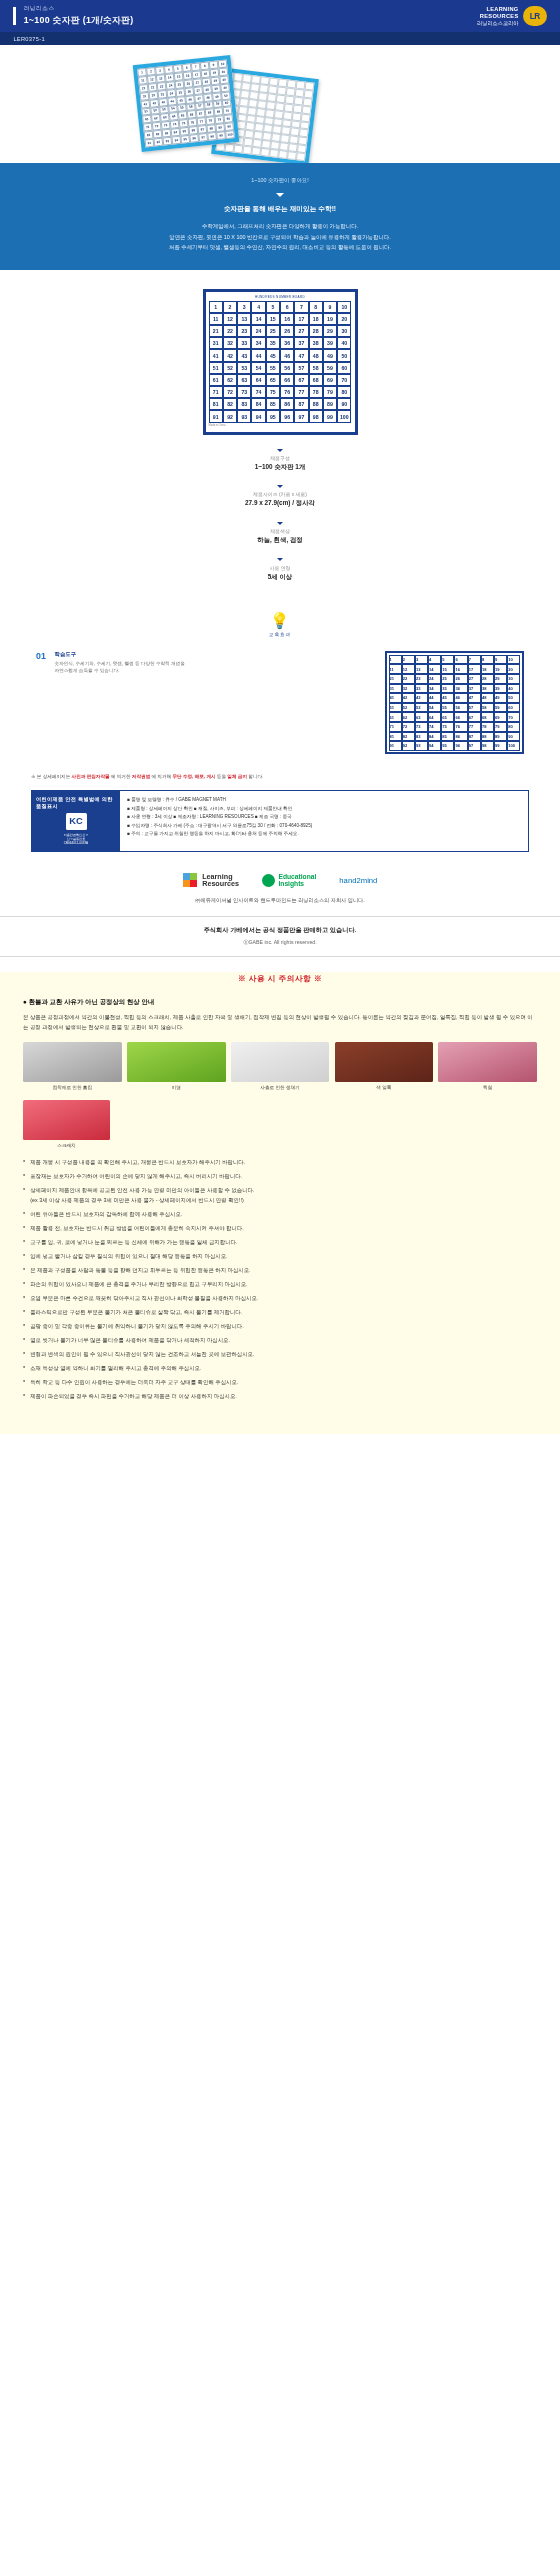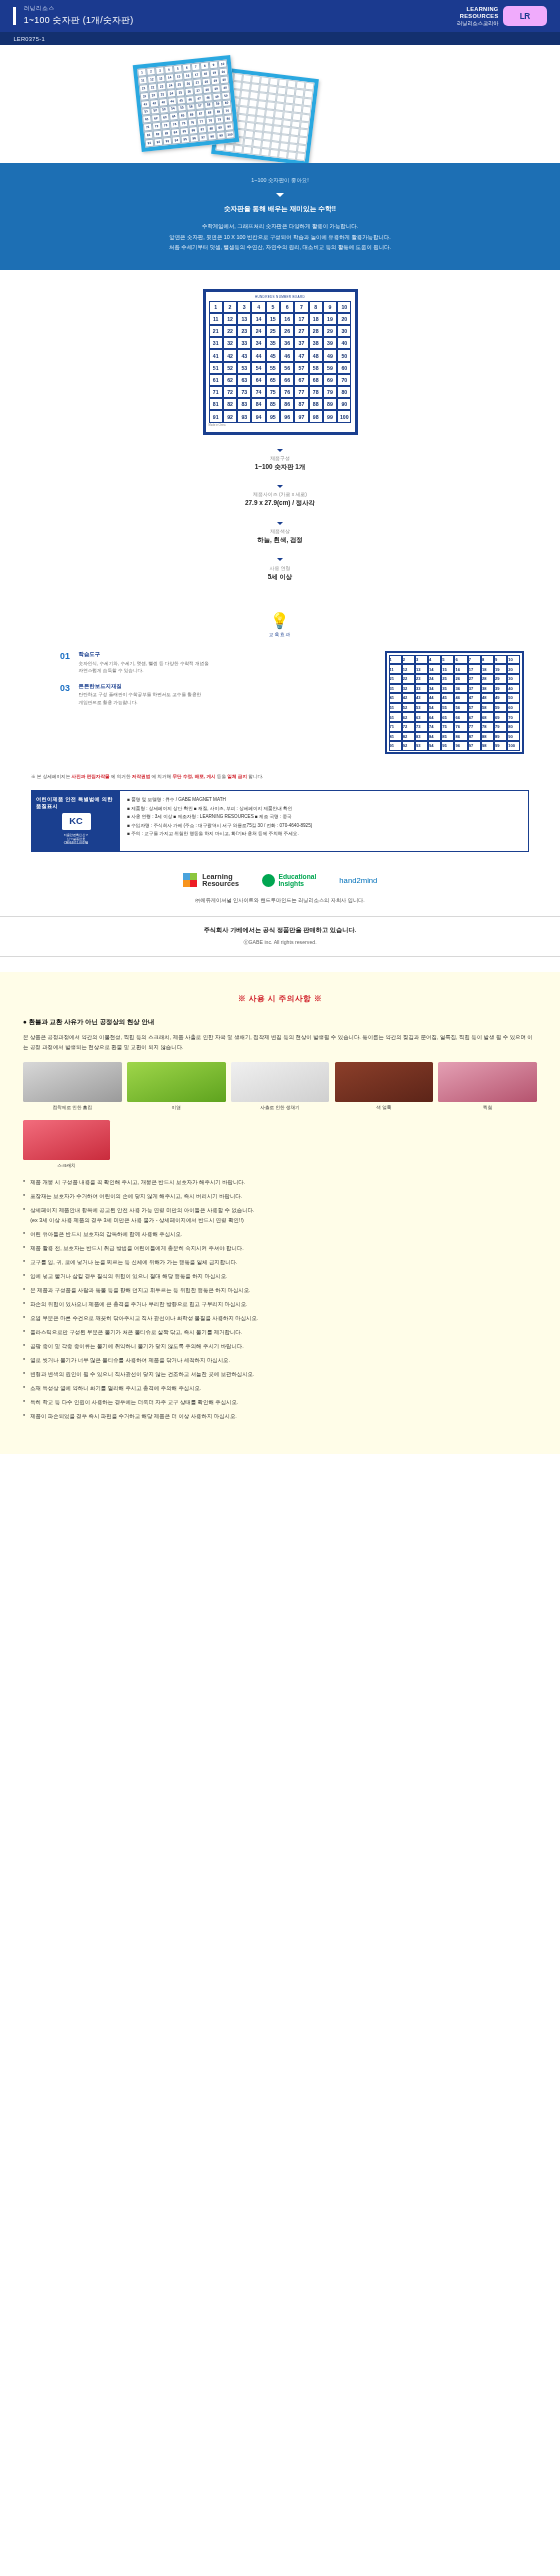--- a/index.html
+++ b/index.html
@@ -20,28 +20,28 @@
     display:flex;
     align-items:center;
     padding:0 13.4px;
     position:relative;
   }
   .header .brandbar {
     width:3.1px; height:17.5px; background:#ffffff; margin-right:7.2px;
   }
   .header .htitles { display:flex; flex-direction:column; justify-content:center; }
   .header .hbrand { color:#c8d4ef; font-size:5.7px; letter-spacing:0.5px; margin-bottom:1.5px; }
-  .header .htitle { color:#ffffff; font-size:8.8px; font-weight:normal; letter-spacing:0.3px; }
+  .header .htitle { color:#ffffff; font-size:8.8px; font-weight:bold; letter-spacing:0.3px; }
   .header .hlogo {
     margin-left:auto; display:flex; align-items:center; gap:4.1px;
   }
   .header .hlogo-text { color:#fff; font-size:5.2px; line-height:1.25; text-align:right; }
   .header .hlogo-text .l1 { font-weight:bold; font-size:5.7px; letter-spacing:0.3px;}
   .header .hlogo-box {
-    width:44px; height:20.6px; background:#f0abfc; border-radius:5px;
+    width:24px; height:20.6px; background:#eab308; border-radius:10px;
     display:flex; align-items:center; justify-content:center;
     color:#1b3a8f; font-weight:bold; font-size:8.2px; letter-spacing:-0.5px;
   }
   .sku {
     background:#13306f; color:#dfe6f6; font-size:5.7px;
     padding:3.6px 13.4px; letter-spacing:0.3px;
   }
 
   
   .hero {
@@ -88,21 +88,21 @@
   .spec-label { font-size:4.9px; color:#888; margin-bottom:2.1px; }
   .spec-value { font-size:6.4px; color:#1b1b1b; font-weight:bold; }
 
   
   .tip-wrap { text-align:center; margin-top:25px; }
   .bulb { font-size:15.5px; }
   .tip-label { font-size:4.6px; color:#1a3f8f; margin-top:2.1px; letter-spacing:1px; }
 
   .feature-row { display:flex; padding:14.4px 36px 5.2px; gap:14.4px; align-items:flex-start; }
   .features { flex:1; }
-  .feature { display:flex; gap:5.2px; margin-bottom:8.2px;margin-left:24px; }
+  .feature { display:flex; gap:5.2px; margin-bottom:8.2px; }
   .feature .num { color:#1a6fc4; font-size:8.8px; font-weight:bold; min-width:13.4px; }
   .feature .ftxt .ft { font-size:5.4px; font-weight:bold; color:#1a3f8f; margin-bottom:1.5px; }
   .feature .ftxt .fd { font-size:4.6px; color:#666; line-height:1.6; }
   .feature-img {
     width:139px; border:2.1px solid #1a3f8f; background:#fff; padding:1.5px;
   }
   .feature-img .big-grid span { font-size:4.1px; padding:1.3px 0; }
 
   
   .notice {
@@ -111,21 +111,21 @@
   .notice .red { color:#d0202a; font-weight:bold; }
 
   
   .kc-box { display:flex; margin:9.3px 31px 0; border:0.5px solid #1a3f8f; }
   .kc-left {
     width:88px; background:#1a3f8f; color:#fff; padding:5.2px 4.1px;
     display:flex; flex-direction:column; align-items:center; justify-content:center; gap:2.6px;
   }
   .kc-title { font-size:5.2px; font-weight:bold; letter-spacing:0.3px; }
   .kc-mark {
-    background:#fff; color:#1a3f8f; width:29px; height:17.5px; border-radius:1.5px;
+    background:#fff; color:#1a3f8f; width:21px; height:17.5px; border-radius:1.5px;
     display:flex; align-items:center; justify-content:center; font-weight:bold; font-size:9.3px;
   }
   .kc-mark-sub { font-size:3.1px; text-align:center; line-height:1.4; }
   .kc-right { flex:1; padding:5.2px 7.2px; font-size:4.6px; line-height:1.85; color:#333; }
 
   
   .logos { display:flex; justify-content:center; align-items:center; gap:23px; padding:20.6px 0 7.2px; }
   .logo-item { display:flex; align-items:center; gap:4.1px; }
   .logo-cubes { width:15.5px; height:15.5px; position:relative; }
   .logo-cubes i { position:absolute; width:7.2px; height:7.2px; display:block; }
@@ -144,21 +144,21 @@
   .dist-line { text-align:center; font-size:5.2px; color:#444; padding:2.1px 0 11.3px; }
 
   .copy-box {
     border-top:0.5px solid #d8d8d8; border-bottom:0.5px solid #d8d8d8;
     text-align:center; padding:9.3px 0 10.3px; margin:0 0 0 0;
   }
   .copy-box .cb1 { font-size:6.2px; font-weight:bold; color:#1b1b1b; }
   .copy-box .cb2 { font-size:5.2px; color:#666; margin-top:3.6px; }
 
   
-  .caution { background:#fffde8; padding:22px 23px 28px; margin-top:15.5px; }
+  .caution { background:#fffde8; padding:2px 23px 28px; margin-top:15.5px; }
   .caution-title { text-align:center; color:#d0202a; font-size:7.7px; font-weight:bold; letter-spacing:0.5px; margin-bottom:13.4px; }
   .c-h { font-size:6.4px; font-weight:bold; color:#111; margin-bottom:5.2px; }
   .c-p { font-size:5.4px; color:#333; line-height:1.85; }
 
   .photo-row { display:flex; gap:5.2px; margin:10.3px 0 3.1px; justify-content:space-between; }
   .photo-cell { flex:1; text-align:center; }
   .photo-thumb { height:40px; border-radius:1.5px; position:relative; overflow:hidden; }
   .photo-cap { font-size:4.6px; color:#333; margin-top:2.6px; }
   .pt1 { background:linear-gradient(160deg,#d8d8d8,#9a9a9a); }
   .pt2 { background:linear-gradient(160deg,#9fd64a,#5ea31e); }
@@ -557,27 +557,20 @@
 
   <div class="feature-row">
     <div class="features" id="features">
         <div class="feature">
           <div class="num">01</div>
           <div class="ftxt">
             <div class="ft">학습도구</div>
             <div class="fd">숫자인식, 수세기와, 수세기, 덧셈, 뺄셈 등 다양한 수학적 개념을<br>자연스럽게 습득할 수 있습니다.</div>
           </div>
         </div>
-        <div class="feature">
-          <div class="num">03</div>
-          <div class="ftxt">
-            <div class="ft">튼튼한보드지재질</div>
-            <div class="fd">탄탄하고 구성 플래판이 수학공부를 하면서도 고수를 활용한<br>게임판으로 활용 가능합니다.</div>
-          </div>
-        </div>
       </div>
     <div class="feature-img">
       <div class="big-grid" id="big-grid-2">
           <span>1</span>
           <span>2</span>
           <span>3</span>
           <span>4</span>
           <span>5</span>
           <span>6</span>
           <span>7</span>

